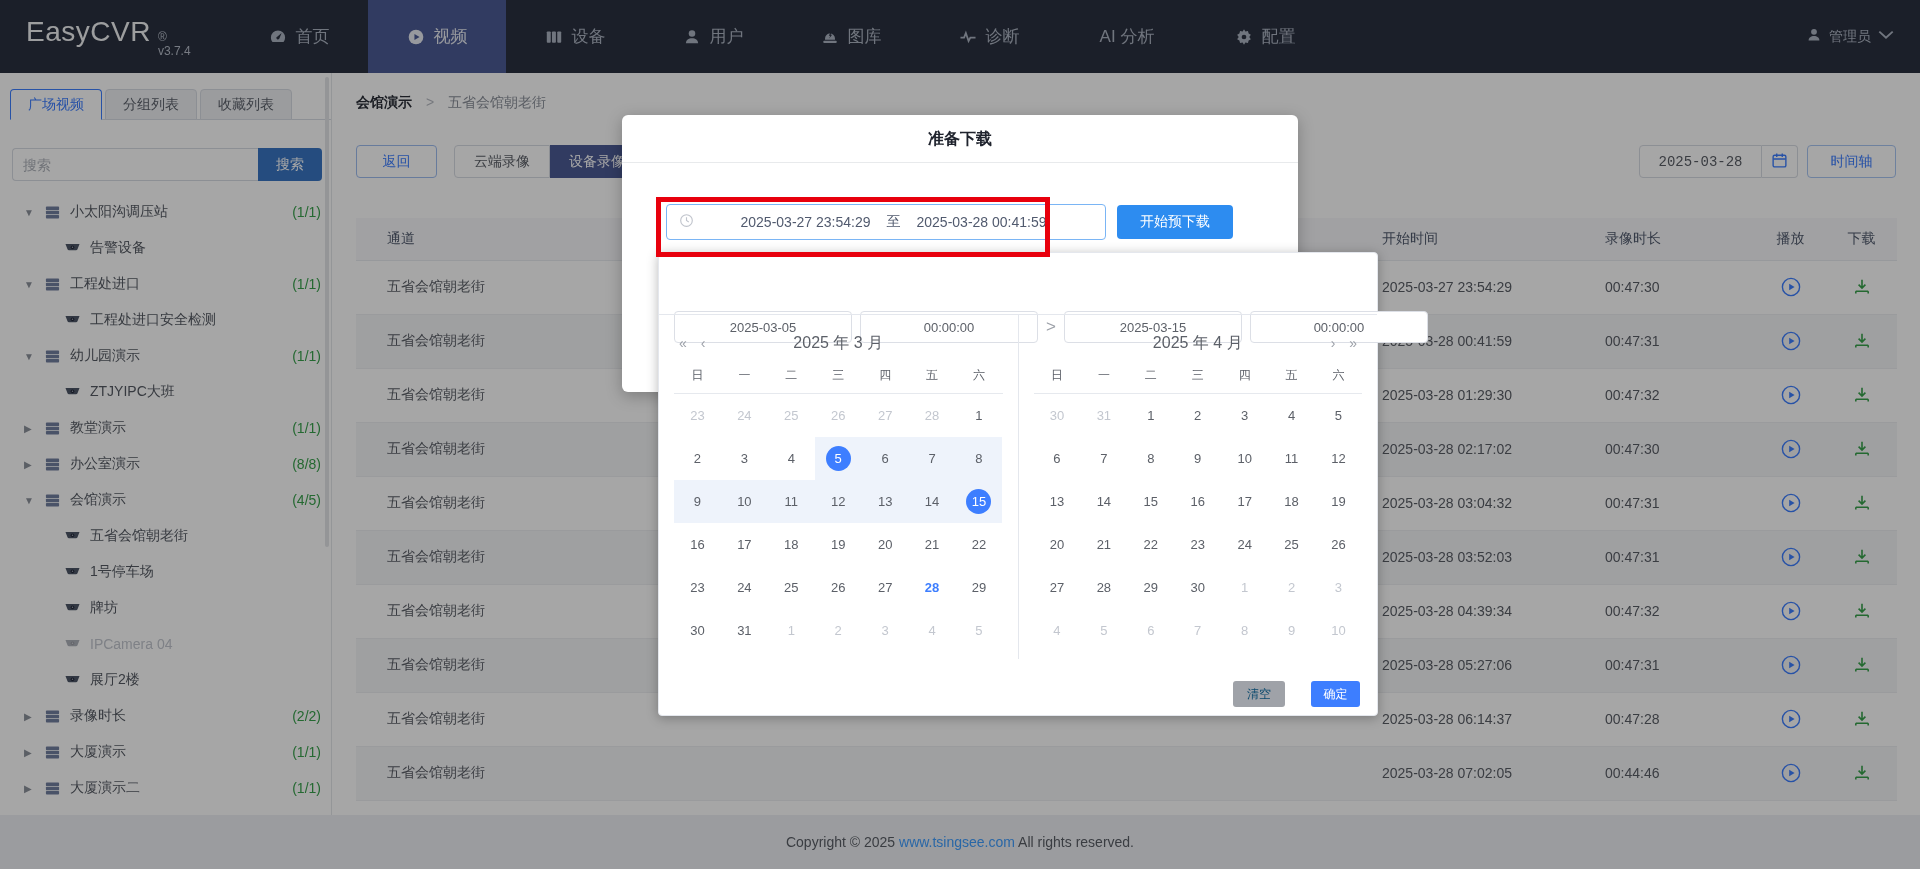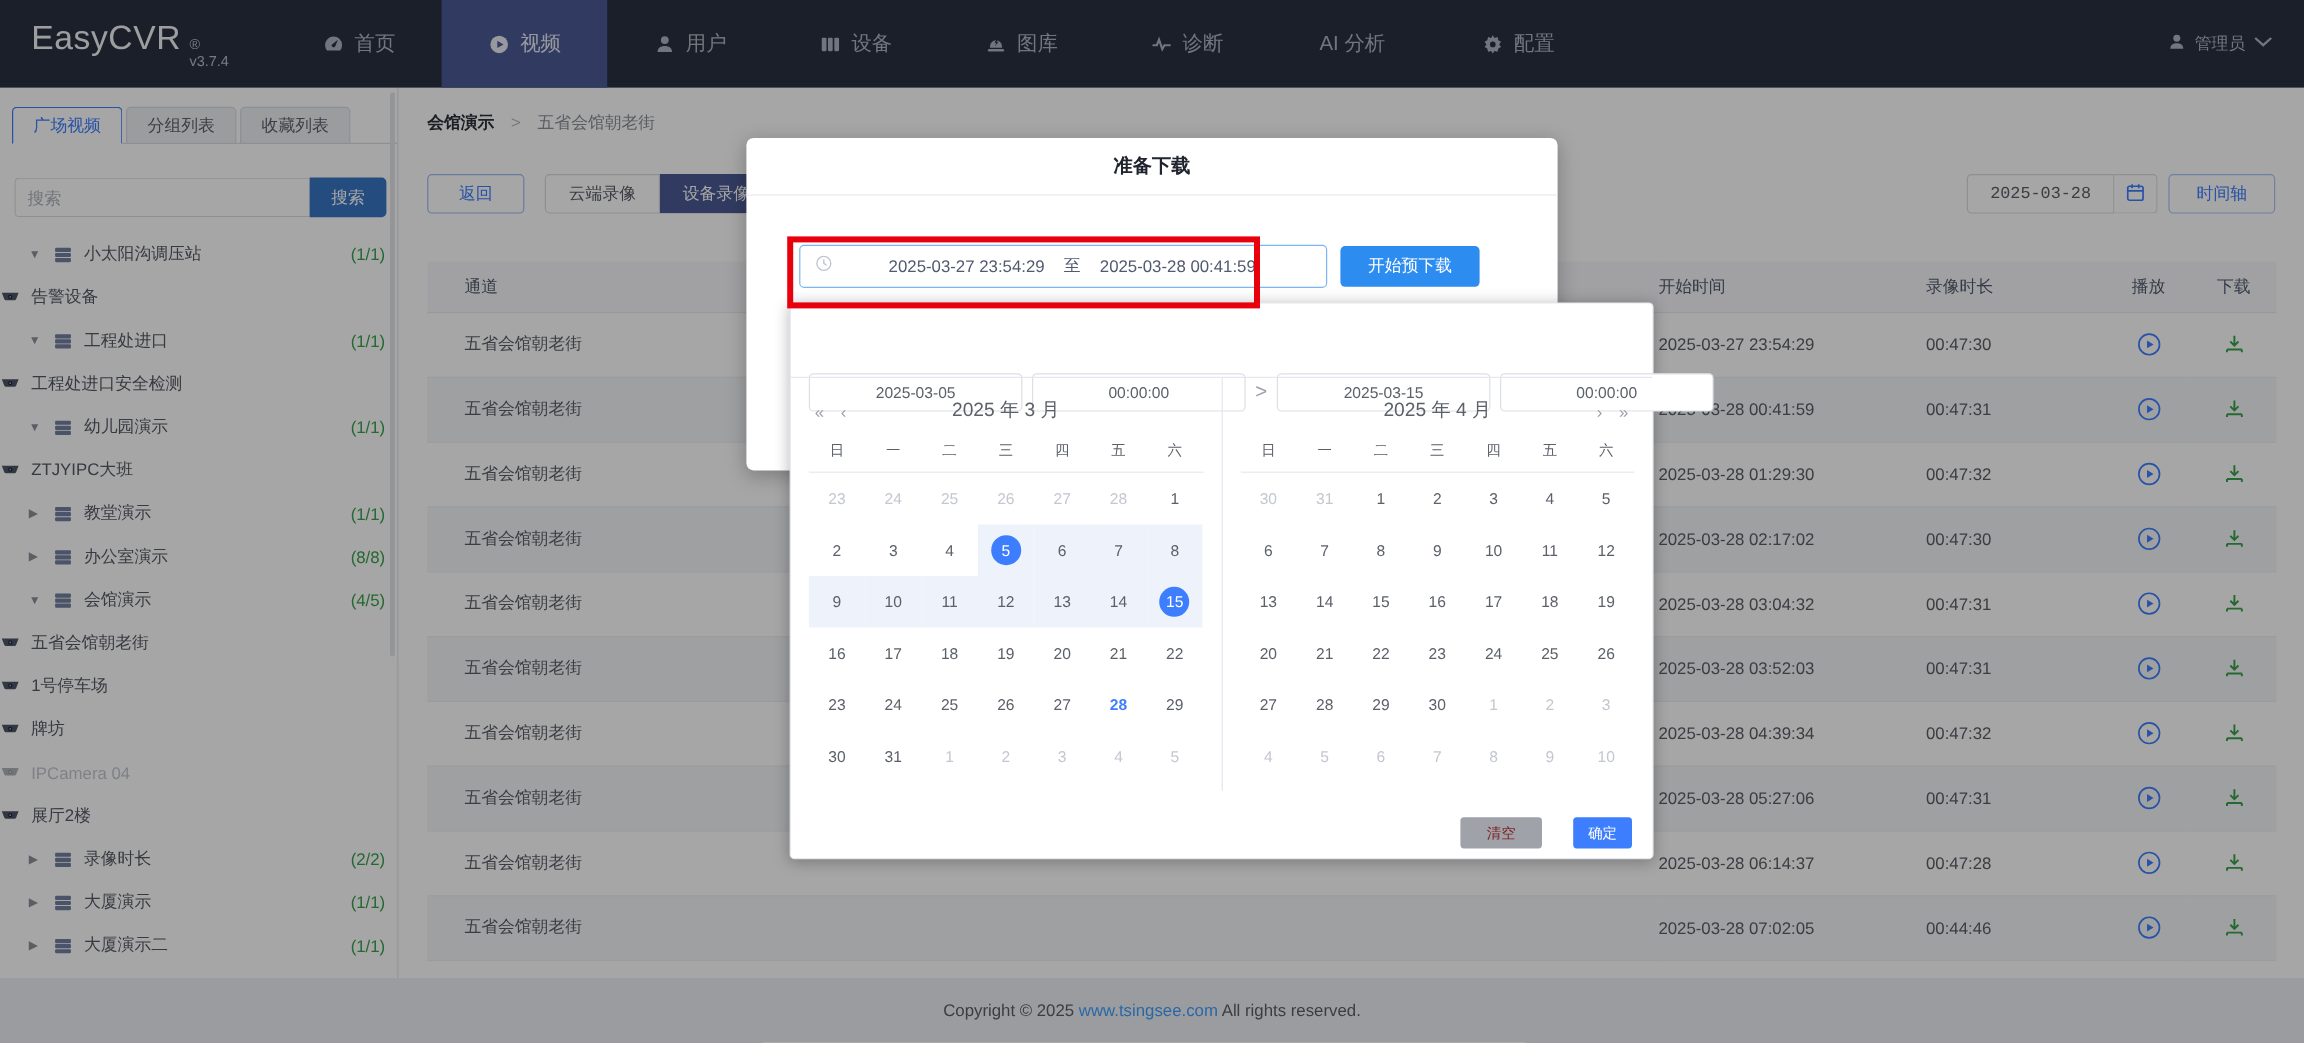--- a/index.html
+++ b/index.html
@@ -25,21 +25,21 @@
   .tabs { display:flex; margin:16px 0 0 10px; border-bottom:1px solid #d8dce3; padding-right:6px; }
   .tab { height:31px; line-height:29px; padding:0 17px; font-size:14px; background:#eef0f3; border:1px solid #d8dce3; color:#5c616b; border-radius:4px 4px 0 0; margin-right:3px; margin-bottom:-1px; cursor:pointer; white-space:nowrap; }
   .tab.active { background:#fff; border-color:#3d7eff; border-bottom-color:#fff; color:#3d7eff; }
   .search-row { display:flex; margin:28px 9px 0 12px; }
   .search-input { flex:1; height:33px; border:1px solid #d8dce3; border-right:none; border-radius:4px 0 0 4px; padding:0 10px; font-size:14px; color:#5a5e66; outline:none; font-family:inherit; }
   .search-input::placeholder { color:#aeb2ba; }
   .search-btn { width:64px; height:33px; background:#3a76c4; color:#fff; border:none; border-radius:0 4px 4px 0; font-size:14px; cursor:pointer; font-family:inherit; }
   .tree { margin-top:13px; position:relative; }
   .tree-row { height:36px; display:flex; align-items:center; font-size:14px; color:#555a63; cursor:pointer; position:relative; }
   .tree-row.group { padding-left:24px; }
-  .tree-row.camera { }
+  .tree-row.camera { padding-left:64px; }
   .tree-arrow { width:20px; font-size:10px; color:#8d929c; }
   .tree-icon { width:17px; height:17px; margin-right:9px; flex:none; }
   .tree-label { white-space:nowrap; }
   .tree-count { position:absolute; right:10px; color:#38a14c; font-size:14px; }
   .tree-row.offline { color:#c3c7cf; }
   .tree-row.offline .tree-icon { opacity:0.45; }
   .tree-scrollbar { position:absolute; right:2px; top:4px; width:4px; height:470px; background:#e3e5e9; border-radius:2px; }
 
   
   .main { position:absolute; left:331px; right:0; top:73px; bottom:54px; background:#fff; border-left:1px solid #e4e6ea; }
@@ -95,21 +95,21 @@
   .dp-nav.left { left:5px; } .dp-nav.right { right:0px; }
   .dp-week { display:flex; margin-top:9px; padding-bottom:9px; border-bottom:1px solid #e6e9ee; }
   .dp-week span { flex:1; text-align:center; font-size:12px; color:#5c6068; }
   .dp-row { display:flex; height:43px; }
   .day { flex:1; display:flex; align-items:center; justify-content:center; font-size:13px; color:#5c6068; cursor:pointer; }
   .day.muted { color:#c3c7cf; }
   .day.ir { background:#eef3fb; }
   .day .n { width:25px; height:25px; line-height:25px; text-align:center; border-radius:50%; }
   .day.sel .n { background:#3d7eff; color:#fff; }
   .day.today .n { color:#3d7eff; font-weight:bold; }
-  .dp-clear { position:absolute; right:92px; bottom:8px; width:68px; height:26px; background:#9fa2a8; border:none; border-radius:3px; color:#7f1d1d; font-size:12px; cursor:pointer; font-family:inherit; }
+  .dp-clear { position:absolute; right:92px; bottom:8px; width:52px; height:26px; background:#9fa2a8; border:none; border-radius:3px; color:#0c4a6e; font-size:12px; cursor:pointer; font-family:inherit; }
   .dp-ok { position:absolute; right:17px; bottom:8px; width:49px; height:26px; background:#3d7eff; border:none; border-radius:3px; color:#fff; font-size:12px; cursor:pointer; font-family:inherit; }
 
   .red-box { position:absolute; left:656px; top:197px; width:394px; height:60px; border:5px solid #e8000d; z-index:50; pointer-events:none; }
 </style>
 </head>
 <body>
 
 <div class="screen">
 
   <header class="topbar">
@@ -131,35 +131,35 @@
             <svg viewBox="0 0 16 16">
               <circle cx="8" cy="8" r="6.5" fill="currentColor"></circle>
               <path class="tri" d="M6.6 5.3v5.4L11.2 8z"></path>
             </svg>
           </span>
           <span>视频</span>
         </div>
         <div class="nav-item">
           <span style="display: inline-flex;">
             <svg viewBox="0 0 16 16" fill="currentColor">
-              <circle cx="8" cy="4.8" r="2.9"></circle>
-              <path d="M2.6 13.6c0-3 2.4-4.5 5.4-4.5s5.4 1.5 5.4 4.5z"></path>
-            </svg>
-          </span>
-          <span>用户</span>
-        </div>
-        <div class="nav-item">
-          <span style="display: inline-flex;">
-            <svg viewBox="0 0 16 16" fill="currentColor">
               <rect x="1.6" y="3" width="3.5" height="10" rx="0.8"></rect>
               <rect x="6.2" y="3" width="3.5" height="10" rx="0.8"></rect>
               <rect x="10.9" y="3" width="3.5" height="10" rx="0.8"></rect>
             </svg>
           </span>
           <span>设备</span>
+        </div>
+        <div class="nav-item">
+          <span style="display: inline-flex;">
+            <svg viewBox="0 0 16 16" fill="currentColor">
+              <circle cx="8" cy="4.8" r="2.9"></circle>
+              <path d="M2.6 13.6c0-3 2.4-4.5 5.4-4.5s5.4 1.5 5.4 4.5z"></path>
+            </svg>
+          </span>
+          <span>用户</span>
         </div>
         <div class="nav-item">
           <span style="display: inline-flex;">
             <svg viewBox="0 0 16 16" fill="currentColor">
               <path d="M3.6 9.3a4.4 4.4 0 0 1 8.8 0v1.2H3.6z"></path>
               <rect x="2" y="11.4" width="12" height="1.9" rx="0.9"></rect>
               <path d="M8.5 4 6.9 6.8h1.3l-.9 2.5 2.6-3.2H8.5l.9-2.1z" fill="#2a3140"></path>
             </svg>
           </span>
           <span>图库</span>

